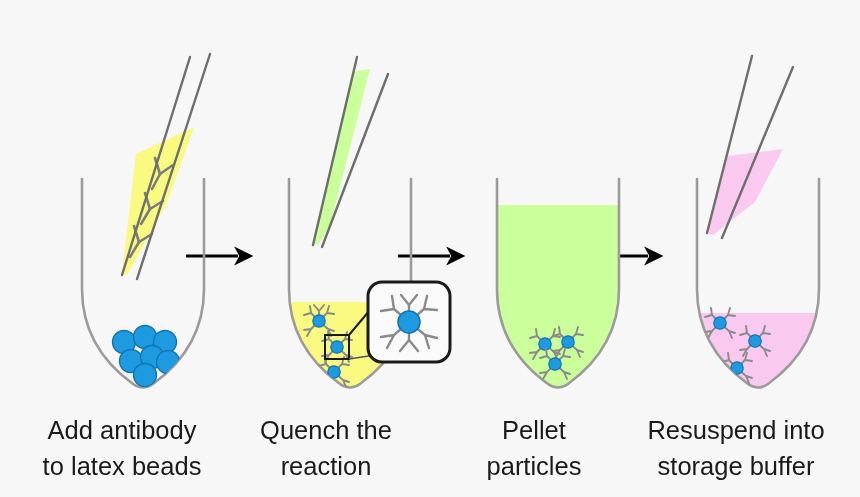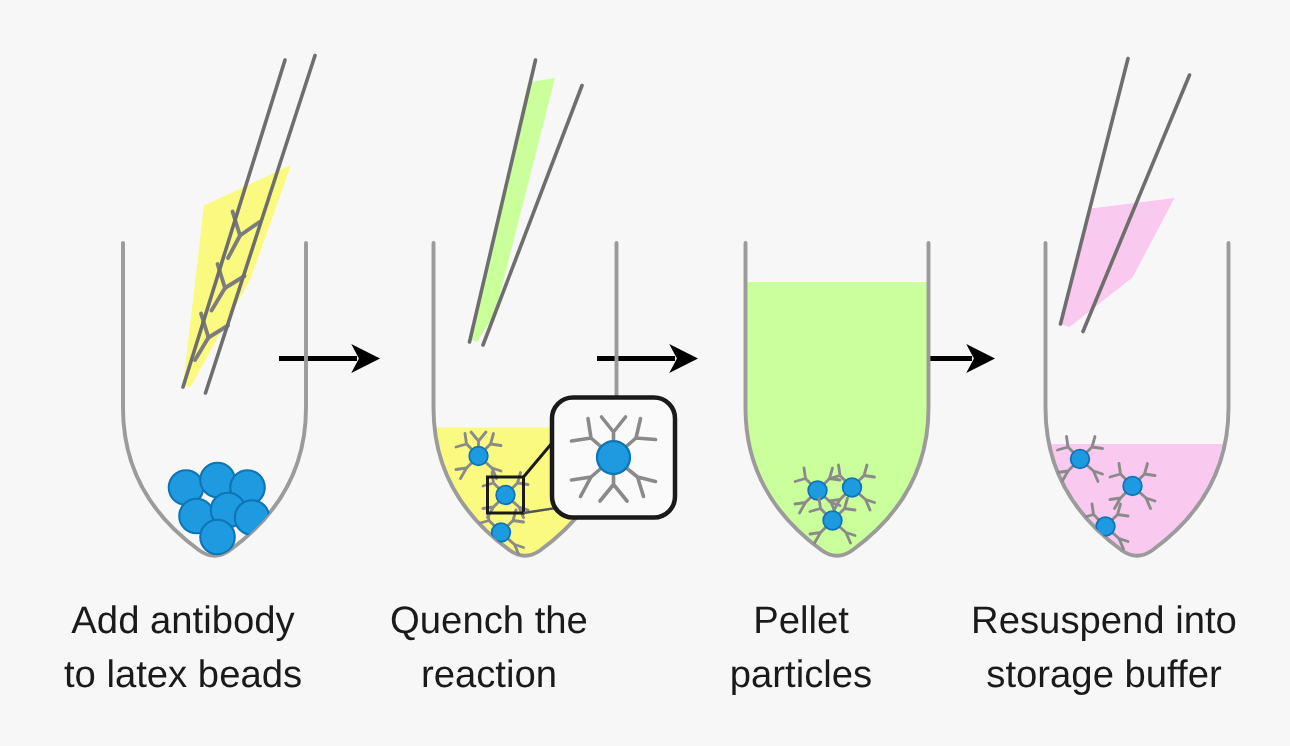--- a/index.html
+++ b/index.html
@@ -10,21 +10,21 @@
     width: 860px;
     height: 497px;
     background: #f7f7f7;
     font-family: "Liberation Sans", sans-serif;
     overflow: hidden;
     position: relative;
   }
   #diagram-root {
     position: absolute;
     left: 0;
-    top: 0;
+    top: 17px;
     width: 860px;
     height: 367px;
   }
   svg.scene {
     display: block;
     width: 860px;
     height: 497px;
   }
   .step-caption {
     font-family: "Liberation Sans", sans-serif;

